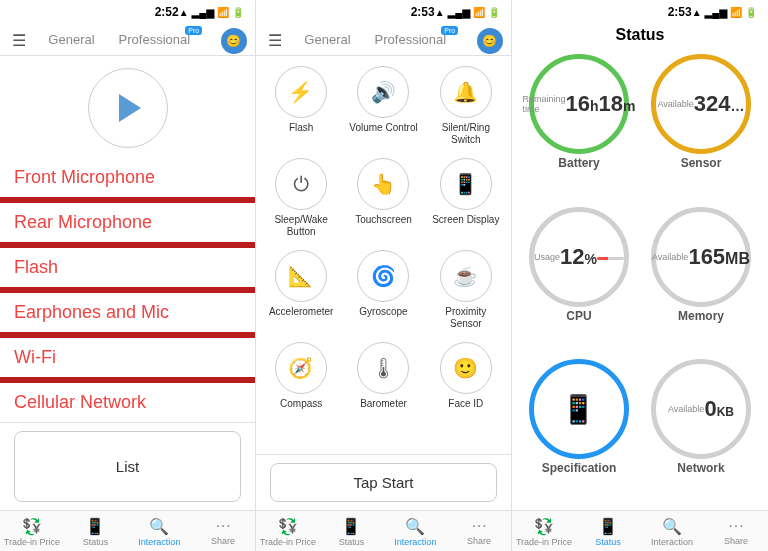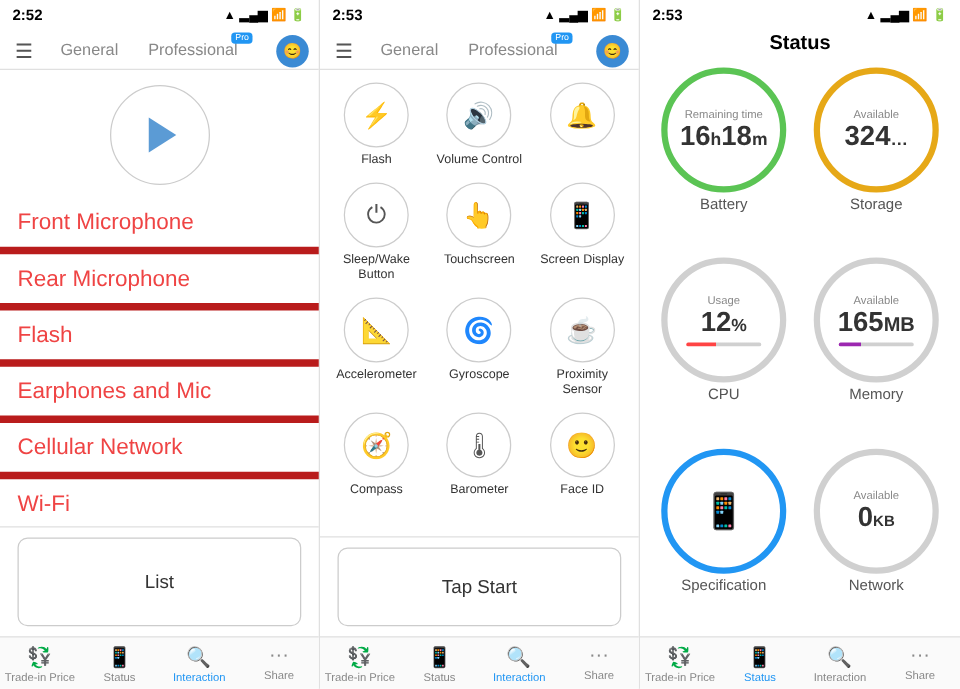--- a/index.html
+++ b/index.html
@@ -19,21 +19,21 @@
       background: #fff;
       display: flex;
       flex-direction: column;
       border-right: 1px solid #e0e0e0;
       position: relative;
     }
 
     
     .status-bar {
       display: flex;
-      justify-content: space-between;
+      justify-content: flex-end;
       align-items: center;
       padding: 4px 10px 2px;
       font-size: 11px;
       font-weight: 600;
       height: 22px;
     }
     .status-bar .time { font-size: 12px; font-weight: 700; }
     .status-icons { display: flex; align-items: center; gap: 3px; font-size: 10px; }
 
     
@@ -145,21 +145,21 @@
       color: #333;
       text-align: center;
       line-height: 1.2;
     }
     .tap-btn-container {
       padding: 8px 14px;
       border-top: 1px solid #e0e0e0;
     }
     .tap-btn {
       width: 100%;
-      padding: 22px;
+      padding: 10px;
       border: 1.5px solid #ccc;
       border-radius: 8px;
       background: #fff;
       font-size: 15px;
       color: #333;
       cursor: pointer;
     }
 
     
     .panel3 { border-right: none; }
@@ -179,33 +179,32 @@
     .stat-circle-container {
       display: flex;
       flex-direction: column;
       align-items: center;
     }
     .stat-circle {
       width: 100px; height: 100px;
       border-radius: 50%;
       border: 5px solid #d0d0d0;
       display: flex;
-      flex-direction: column;
       align-items: center;
       justify-content: center;
       position: relative;
       margin-bottom: 2px;
     }
     .stat-circle.battery { border-color: #5bc454; }
     .stat-circle.storage { border-color: #e6a817; }
     .stat-circle.cpu { border-color: #d0d0d0; text-align: center; }
     .stat-circle.memory { border-color: #d0d0d0; }
     .stat-circle.spec { border-color: #2196f3; }
     .stat-circle.network { border-color: #d0d0d0; }
-    .stat-label-bottom { font-size: 12px; color: #555; font-weight: 400; text-align: right; }
+    .stat-label-bottom { font-size: 12px; color: #555; font-weight: 700; text-align: right; }
     .stat-large { font-size: 22px; font-weight: 800; color: #333; }
     .cpu-bar {
       width: 60px; height: 3px;
       background: linear-gradient(to right, #f44 40%, #d0d0d0 40%);
       border-radius: 2px;
       margin-top: 3px;
     }
     .mem-bar {
       width: 60px; height: 3px;
       background: linear-gradient(to right, #9c27b0 30%, #d0d0d0 30%);
@@ -271,22 +270,22 @@
     <div class="play-circle">
       <div class="play-btn"></div>
     </div>
   </div>
 
   <div class="list-items">
     <div class="list-item">Front Microphone</div>
     <div class="list-item">Rear Microphone</div>
     <div class="list-item">Flash</div>
     <div class="list-item">Earphones and Mic</div>
+    <div class="list-item">Wi-Fi</div>
     <div class="list-item">Cellular Network</div>
-    <div class="list-item">Wi-Fi</div>
     <div class="list-item">Bluetooth</div>
     <div class="list-item">Barometer</div>
   </div>
 
   <div class="list-btn-container">
     <button class="list-btn">List</button>
   </div>
 
   <div class="bottom-nav">
     <div class="nav-item">
@@ -338,20 +337,21 @@
       <div class="icon-cell">
         <div class="icon-circle">⚡</div>
         <span class="icon-label">Flash</span>
       </div>
       <div class="icon-cell">
         <div class="icon-circle">🔊</div>
         <span class="icon-label">Volume Control</span>
       </div>
       <div class="icon-cell">
         <div class="icon-circle">🔔</div>
+        <span class="icon-label">Silent/Ring Switch</span>
       </div>
     </div>
 
     <div class="icon-row">
       <div class="icon-cell">
         <div class="icon-circle">⏻</div>
         <span class="icon-label">Sleep/Wake Button</span>
       </div>
       <div class="icon-cell">
         <div class="icon-circle">👆</div>
@@ -444,21 +444,21 @@
         </div>
       </div>
       <span class="stat-label-bottom">Battery</span>
     </div>
 
     <div class="stat-circle-container">
       <div class="stat-circle storage">
         <span style="font-size:9px;color:#888;">Available</span>
         <span class="stat-large">324<span style="font-size:14px;">…</span></span>
       </div>
-      <span class="stat-label-bottom">Storage</span>
+      <span class="stat-label-bottom">Sensor</span>
     </div>
 
     <div class="stat-circle-container">
       <div class="stat-circle cpu">
         <span style="font-size:9px;color:#888;">Usage</span>
         <span class="stat-large">12<span style="font-size:14px;">%</span></span>
         <div class="cpu-bar"></div>
       </div>
       <span class="stat-label-bottom">CPU</span>
     </div>

